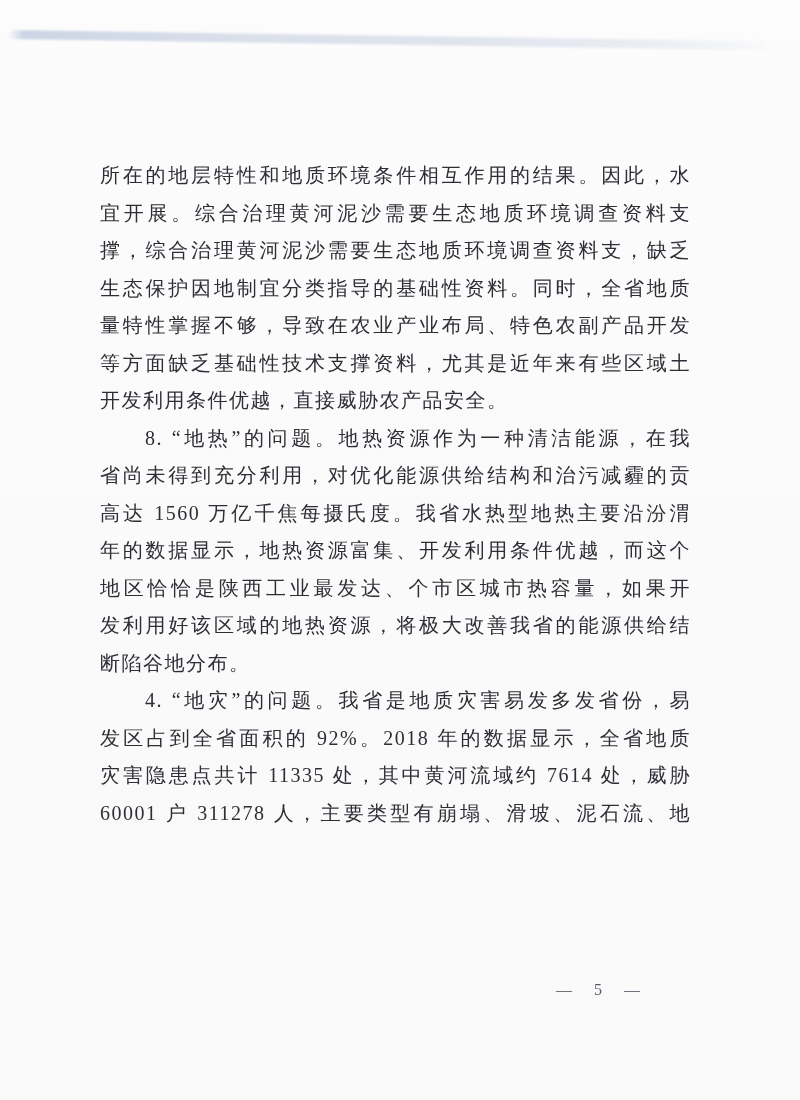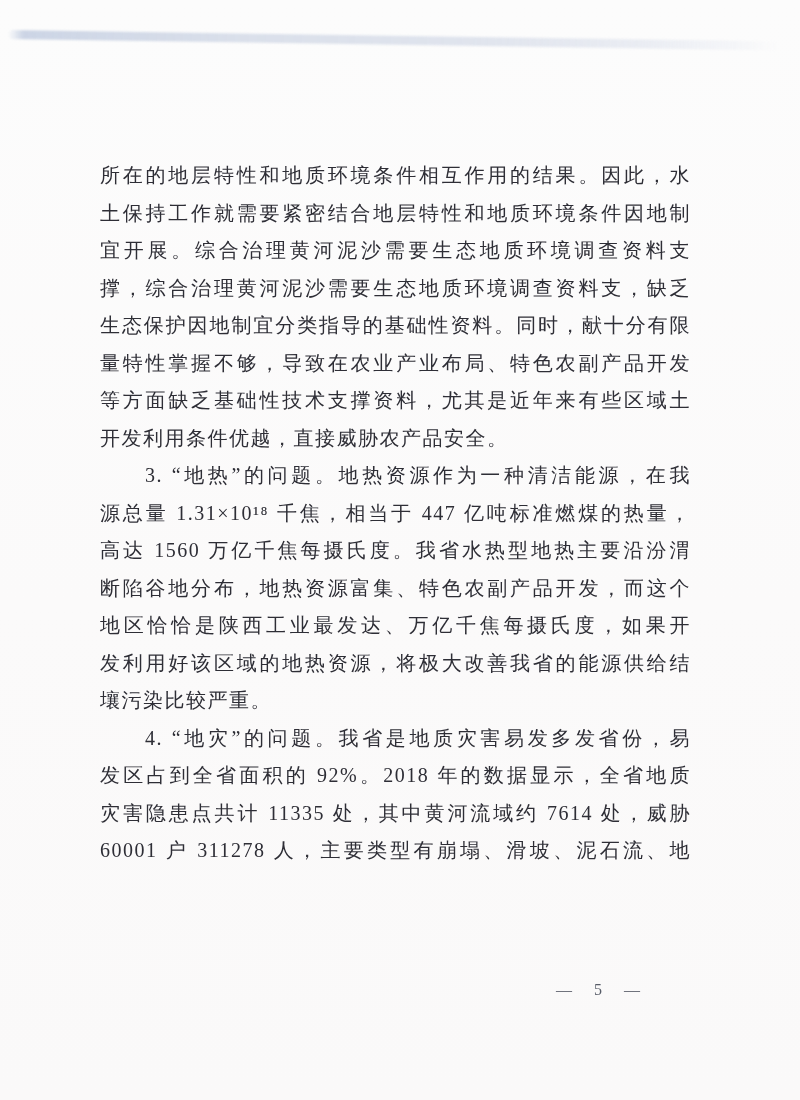--- a/index.html
+++ b/index.html
@@ -72,34 +72,33 @@
   }
 </style>
 </head>
 <body>
 
 <div class="page">
   <div class="scan-band"></div>
 
   <div class="text-block">
     <div class="line">所在的地层特性和地质环境条件相互作用的结果。因此，水</div>
-    <div class="line">土保持工作就需要紧密结合地层特性和地质环境条件因地制</div>
     <div class="line">宜开展。综合治理黄河泥沙需要生态地质环境调查资料支</div>
     <div class="line">撑，综合治理黄河泥沙需要生态地质环境调查资料支，缺乏</div>
-    <div class="line">生态保护因地制宜分类指导的基础性资料。同时，献十分有限</div>
+    <div class="line">生态保护因地制宜分类指导的基础性资料。同时，全省地质</div>
     <div class="line">量特性掌握不够，导致在农业产业布局、特色农副产品开发</div>
     <div class="line">等方面缺乏基础性技术支撑资料，尤其是近年来有些区域土</div>
     <div class="line para-end">开发利用条件优越，直接威胁农产品安全。</div>
-    <div class="line indent">3. “地热”的问题。地热资源作为一种清洁能源，在我</div>
-    <div class="line">源总量 1.31×10¹⁸ 千焦，相当于 447 亿吨标准燃煤的热量，</div>
+    <div class="line indent">8. “地热”的问题。地热资源作为一种清洁能源，在我</div>
+    <div class="line">省尚未得到充分利用，对优化能源供给结构和治污减霾的贡</div>
     <div class="line">高达 1560 万亿千焦每摄氏度。我省水热型地热主要沿汾渭</div>
-    <div class="line">断陷谷地分布，地热资源富集、特色农副产品开发，而这个</div>
-    <div class="line">地区恰恰是陕西工业最发达、万亿千焦每摄氏度，如果开</div>
+    <div class="line">年的数据显示，地热资源富集、开发利用条件优越，而这个</div>
+    <div class="line">地区恰恰是陕西工业最发达、个市区城市热容量，如果开</div>
     <div class="line">发利用好该区域的地热资源，将极大改善我省的能源供给结</div>
-    <div class="line para-end">壤污染比较严重。</div>
+    <div class="line para-end">断陷谷地分布。</div>
     <div class="line indent">4. “地灾”的问题。我省是地质灾害易发多发省份，易</div>
     <div class="line">发区占到全省面积的 92%。2018 年的数据显示，全省地质</div>
     <div class="line">灾害隐患点共计 11335 处，其中黄河流域约 7614 处，威胁</div>
     <div class="line">60001 户 311278 人，主要类型有崩塌、滑坡、泥石流、地</div>
   </div>
 
   <div class="page-num">— 5 —</div>
 </div>
 
 </body></html>

